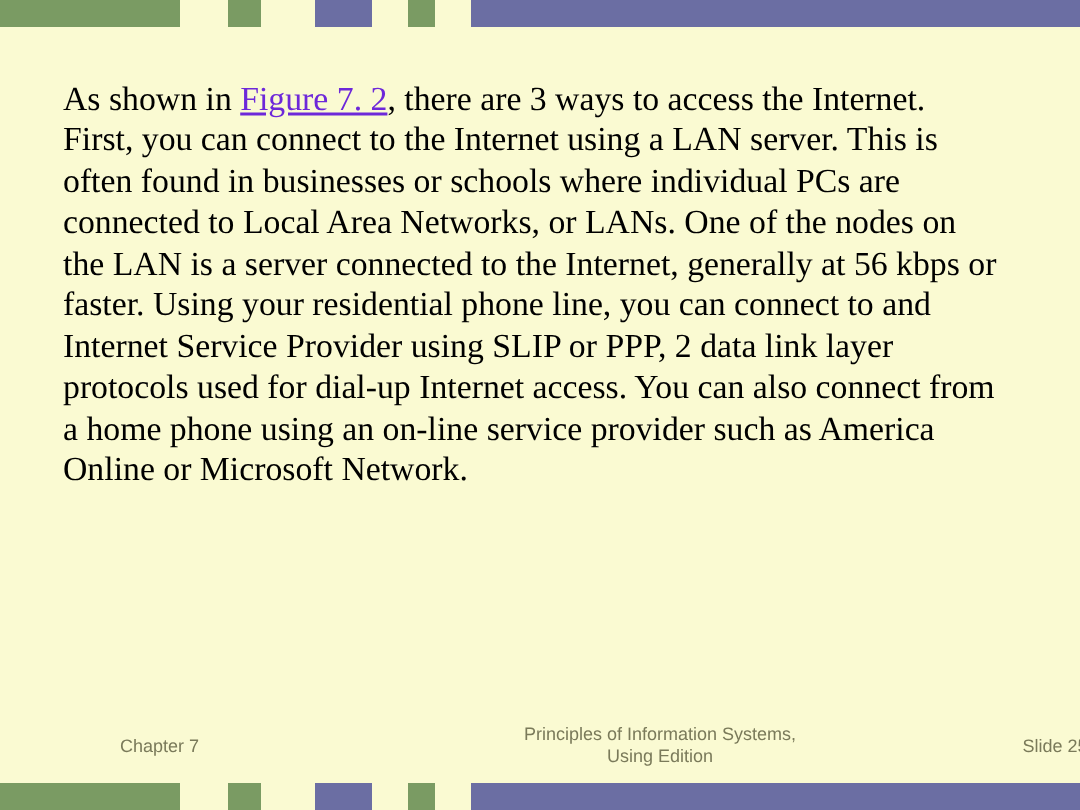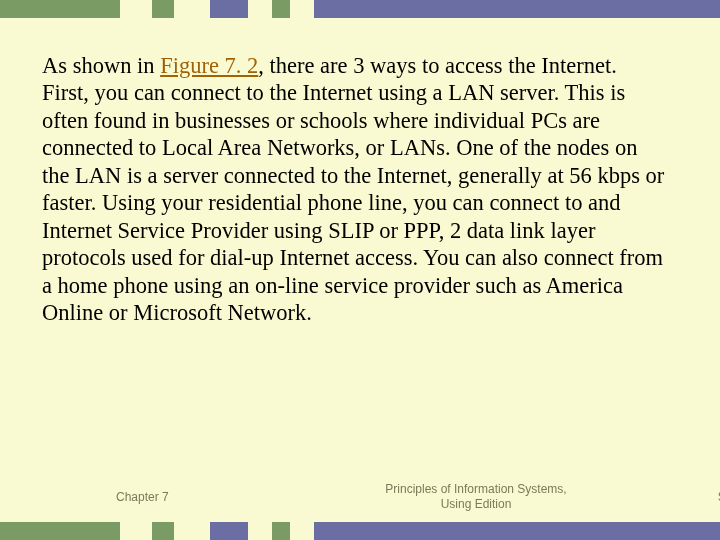--- a/index.html
+++ b/index.html
@@ -34,37 +34,37 @@
     position: absolute;
     top: 52px;
     left: 42px;
     width: 625px;
     font-size: 22.5px;
     line-height: 1.22;
     color: #000;
     font-weight: 400;
   }
   .body-text .link {
-    color: #a16207;
+    color: #6d28d9;
     text-decoration: underline;
   }
   .footer {
     position: absolute;
     bottom: 28px;
     left: 0;
     width: 720px;
     display: flex;
     align-items: center;
     font-family: Tahoma, Verdana, Arial, sans-serif;
     font-size: 12px;
     color: #7a7a5a;
   }
   .footer .chapter {
     flex: 0 0 240px;
-    padding-left: 116px;
+    padding-left: 80px;
     text-align: left;
   }
   .footer .center {
     flex: 0 0 240px;
     text-align: center;
     line-height: 1.25;
   }
   .footer .slide {
     flex: 0 0 240px;
     padding-right: 75px;

